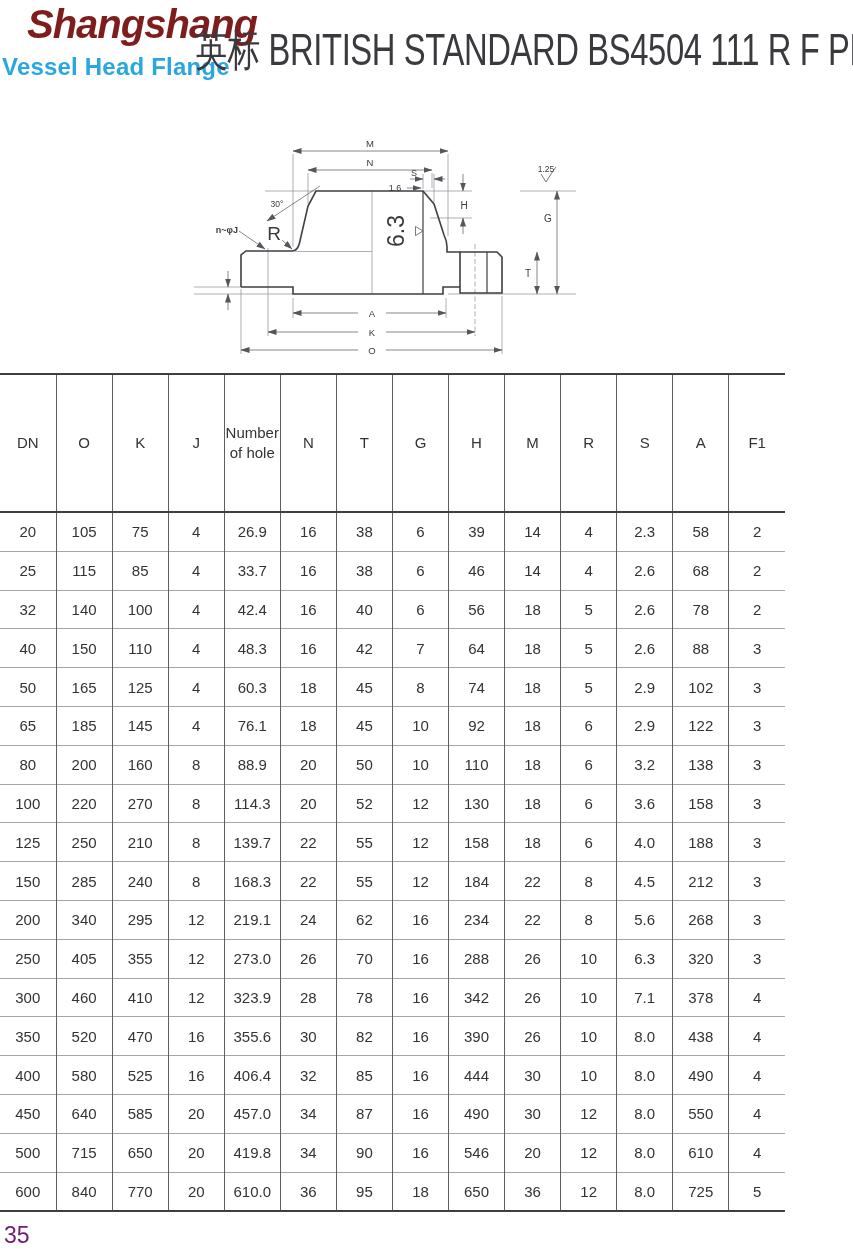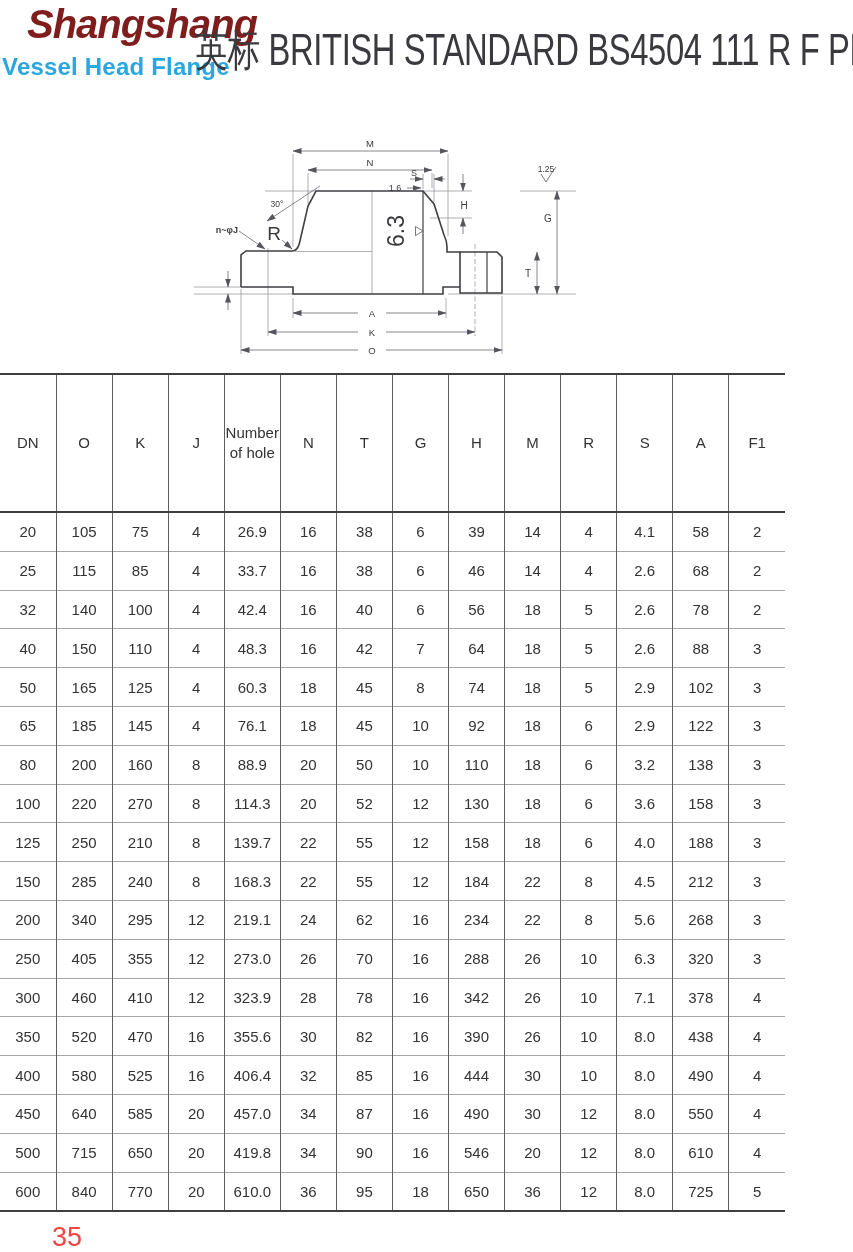--- a/index.html
+++ b/index.html
@@ -34,21 +34,21 @@
   }
   .dim-table td{
     height:37.8px;padding:0;font-size:15px;color:#333;
     text-align:center;vertical-align:middle;
     border-left:1px solid #5f5f5f;border-top:1px solid #a6a6a6;
   }
   .dim-table th:first-child,.dim-table td:first-child{border-left:none;}
   .dim-table tbody tr:first-child td{border-top:none;}
   .dim-table tbody tr:last-child td{border-bottom:2px solid #3e3e3e;}
   .page-number{
-    position:absolute;left:4px;top:1222px;font-size:27px;color:#ef4444;margin-left:48px;
+    position:absolute;left:4px;top:1222px;font-size:23px;color:#701a75;
   }
   svg text{font-family:"Liberation Sans",sans-serif;fill:#3a3a3e;}
   .o{stroke:#3f3f44;stroke-width:1.6;fill:none;}
   .o2{stroke:#3f3f44;stroke-width:1.2;fill:none;}
   .e{stroke:#8d8d94;stroke-width:0.7;fill:none;}
   .d{stroke:#55555c;stroke-width:0.7;fill:none;}
 </style>
 </head>
 <body>
 
@@ -166,21 +166,21 @@
           <td>105</td>
           <td>75</td>
           <td>4</td>
           <td>26.9</td>
           <td>16</td>
           <td>38</td>
           <td>6</td>
           <td>39</td>
           <td>14</td>
           <td>4</td>
-          <td>4.1</td>
+          <td>2.3</td>
           <td>58</td>
           <td>2</td>
         </tr>
         <tr>
           <td>25</td>
           <td>115</td>
           <td>85</td>
           <td>4</td>
           <td>33.7</td>
           <td>16</td>

